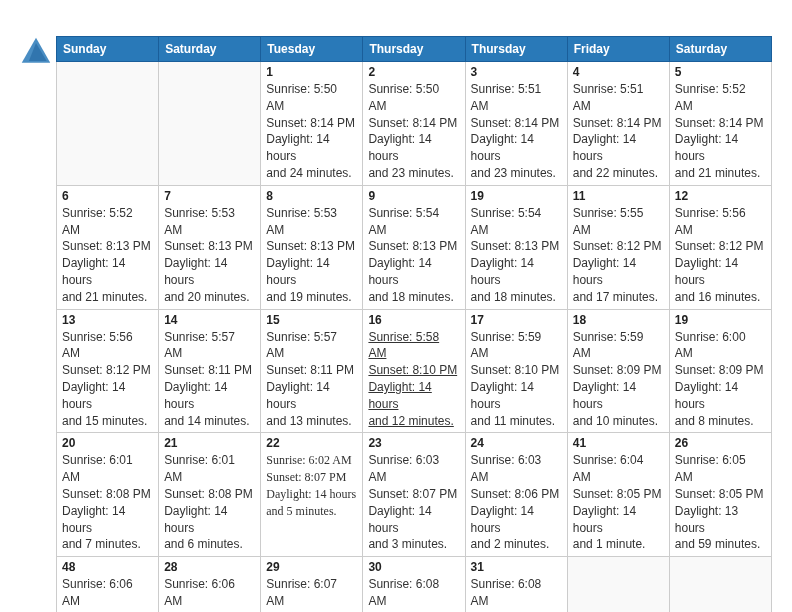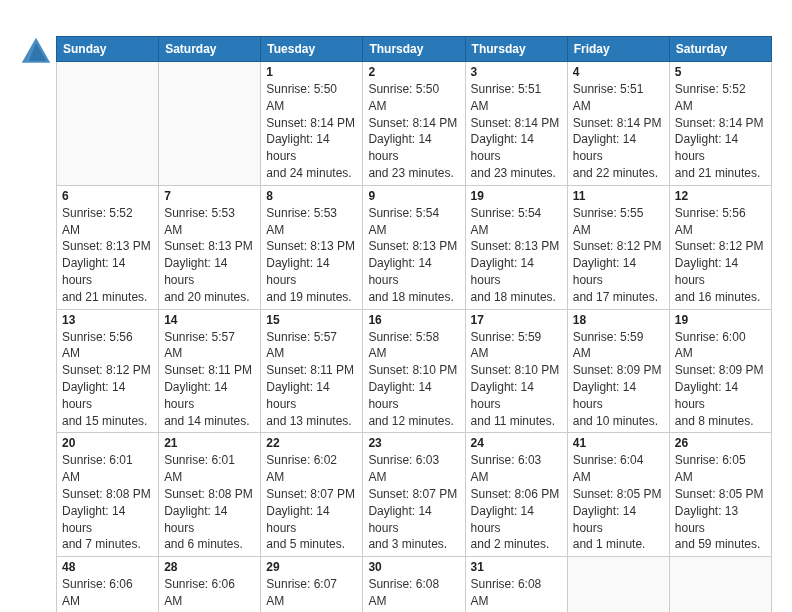--- a/index.html
+++ b/index.html
@@ -225,21 +225,21 @@
           </td>
           <td>
             <div class="day-num">15</div>
             <div class="day-info" style="white-space: pre-line;">Sunrise: 5:57 AM
 Sunset: 8:11 PM
 Daylight: 14 hours
 and 13 minutes.</div>
           </td>
           <td>
             <div class="day-num">16</div>
-            <div class="day-info" style="white-space: pre-line;">Sunrise: 5:58 AM
+            <div class="day-info" style="white-space: pre-line; text-decoration: underline;">Sunrise: 5:58 AM
 Sunset: 8:10 PM
 Daylight: 14 hours
 and 12 minutes.</div>
           </td>
           <td>
             <div class="day-num">17</div>
             <div class="day-info" style="white-space: pre-line;">Sunrise: 5:59 AM
 Sunset: 8:10 PM
 Daylight: 14 hours
 and 11 minutes.</div>
@@ -269,21 +269,21 @@
           </td>
           <td>
             <div class="day-num">21</div>
             <div class="day-info" style="white-space: pre-line;">Sunrise: 6:01 AM
 Sunset: 8:08 PM
 Daylight: 14 hours
 and 6 minutes.</div>
           </td>
           <td>
             <div class="day-num">22</div>
-            <div class="day-info" style="white-space: pre-line;">Sunrise: 6:02 AM
+            <div class="day-info" style="white-space: pre-line; font-family: Liberation Serif, serif;">Sunrise: 6:02 AM
 Sunset: 8:07 PM
 Daylight: 14 hours
 and 5 minutes.</div>
           </td>
           <td>
             <div class="day-num">23</div>
             <div class="day-info" style="white-space: pre-line;">Sunrise: 6:03 AM
 Sunset: 8:07 PM
 Daylight: 14 hours
 and 3 minutes.</div>

